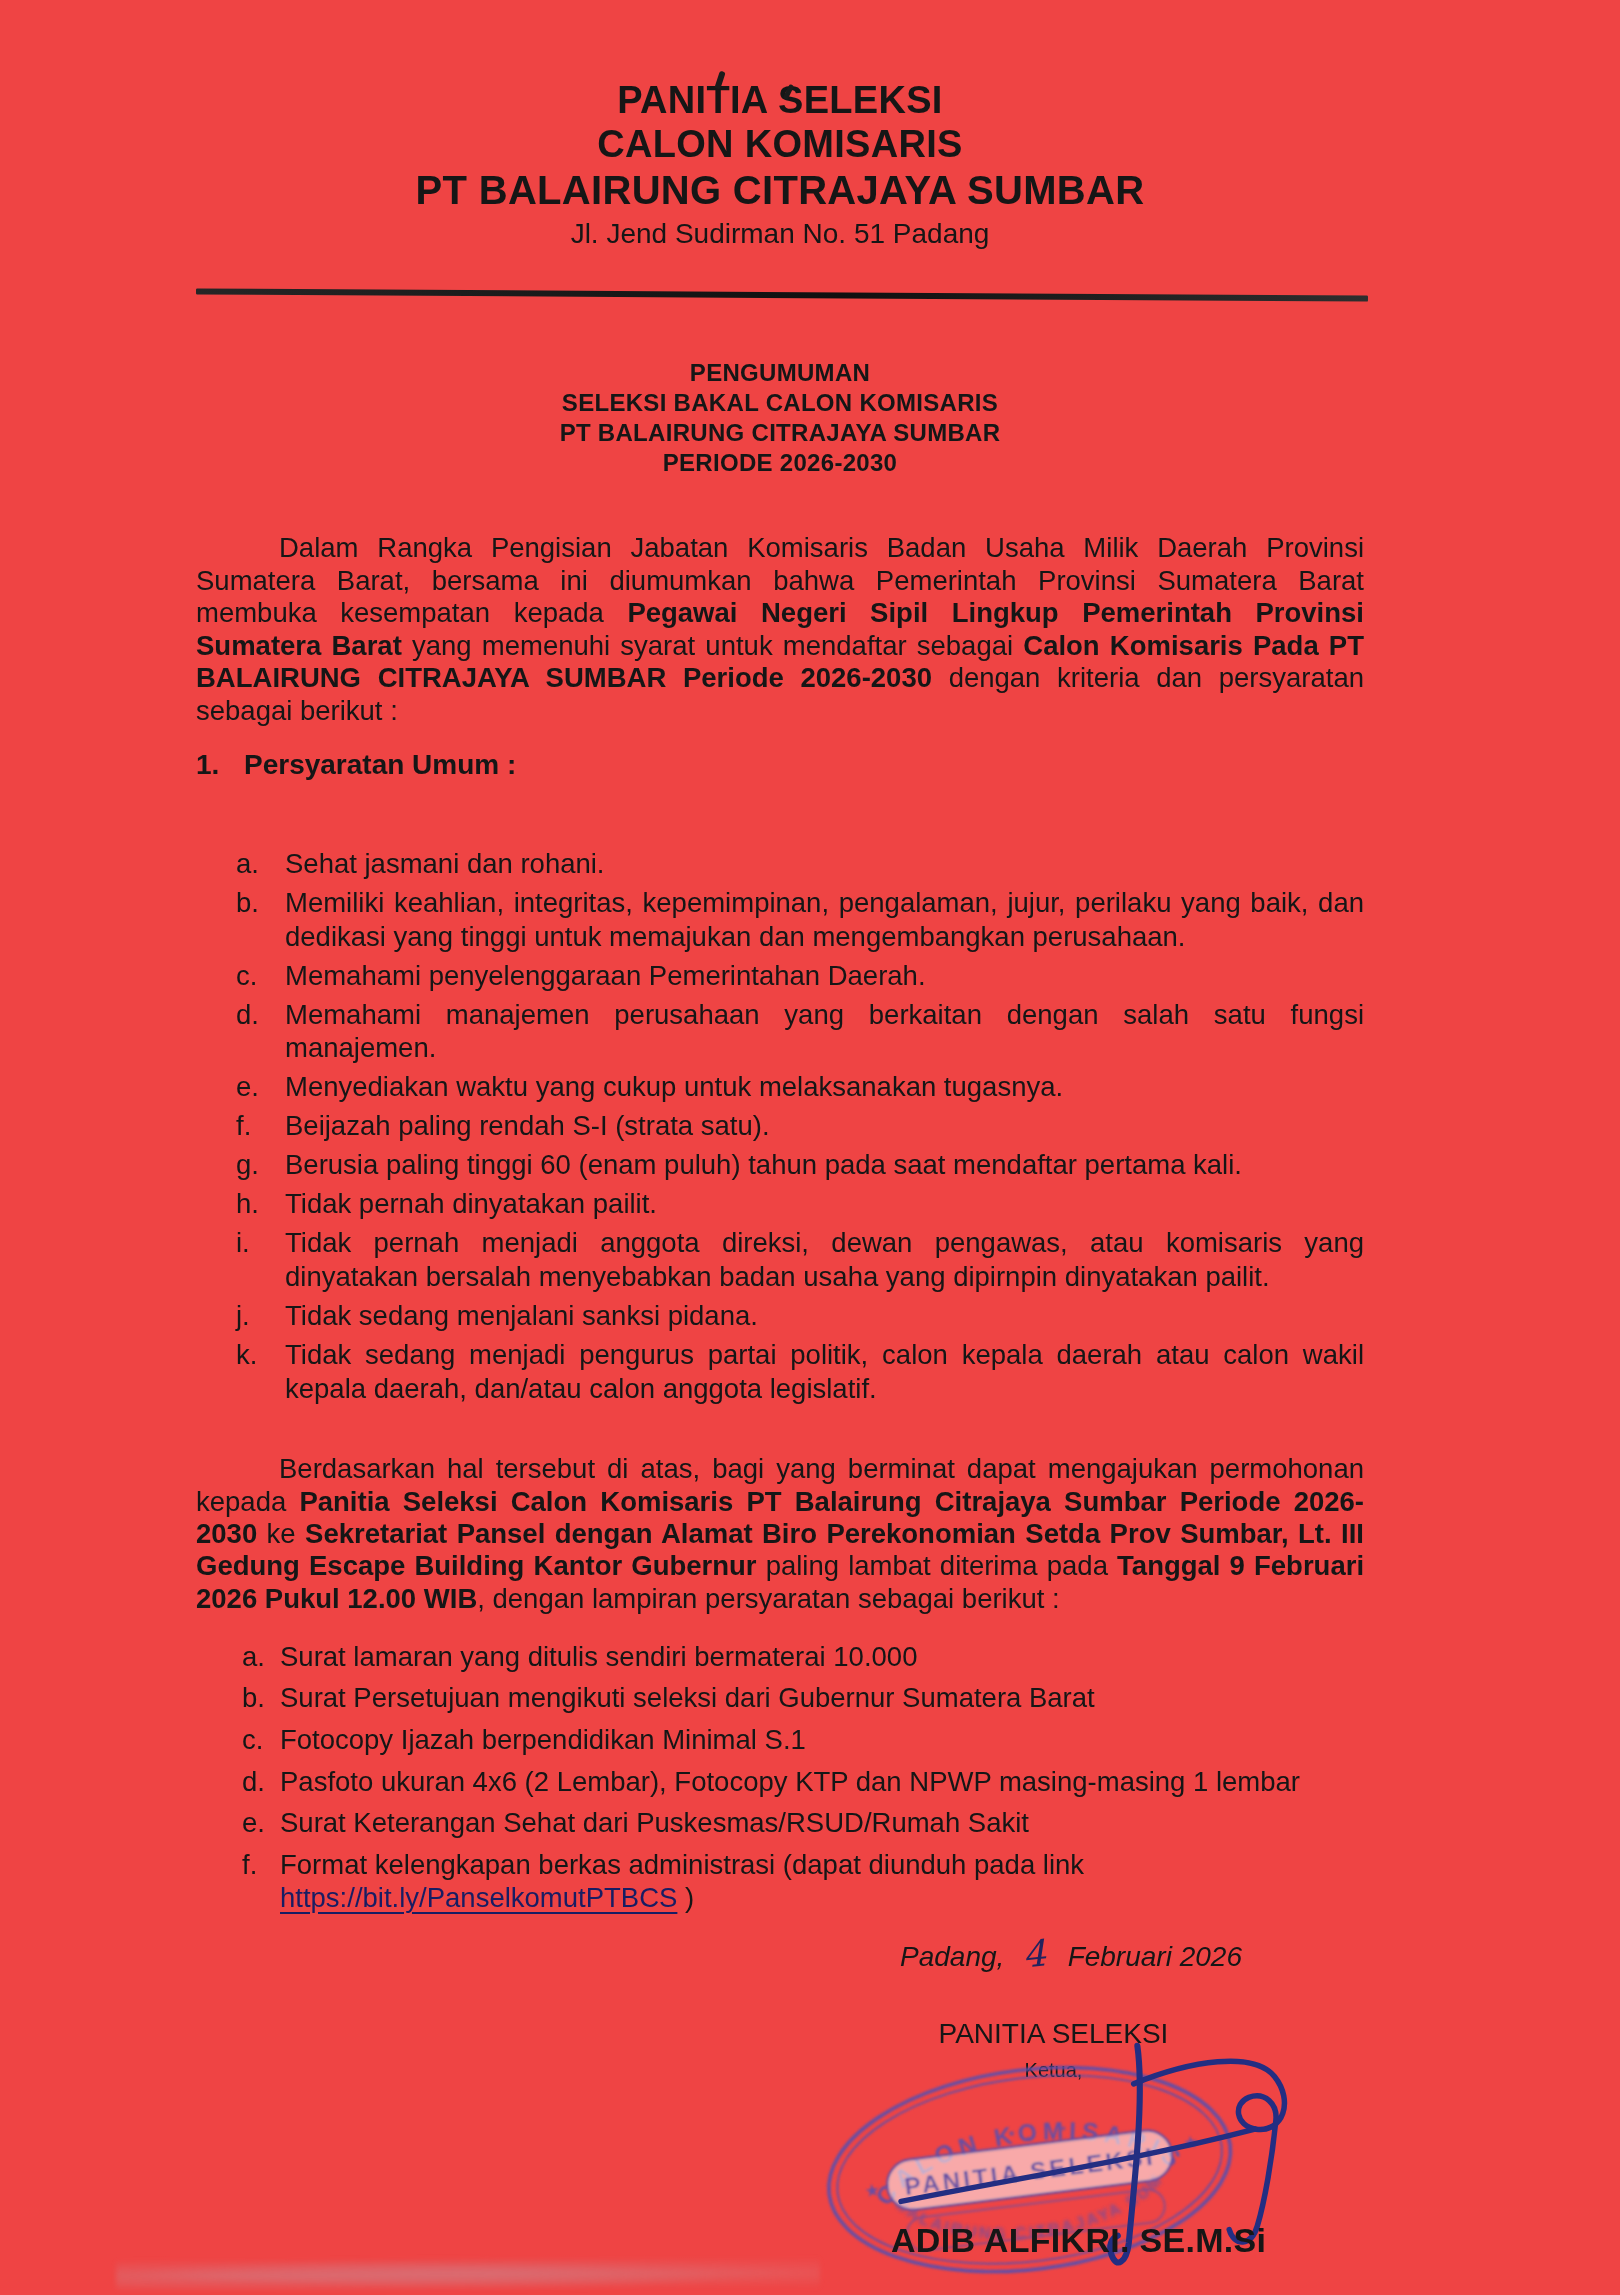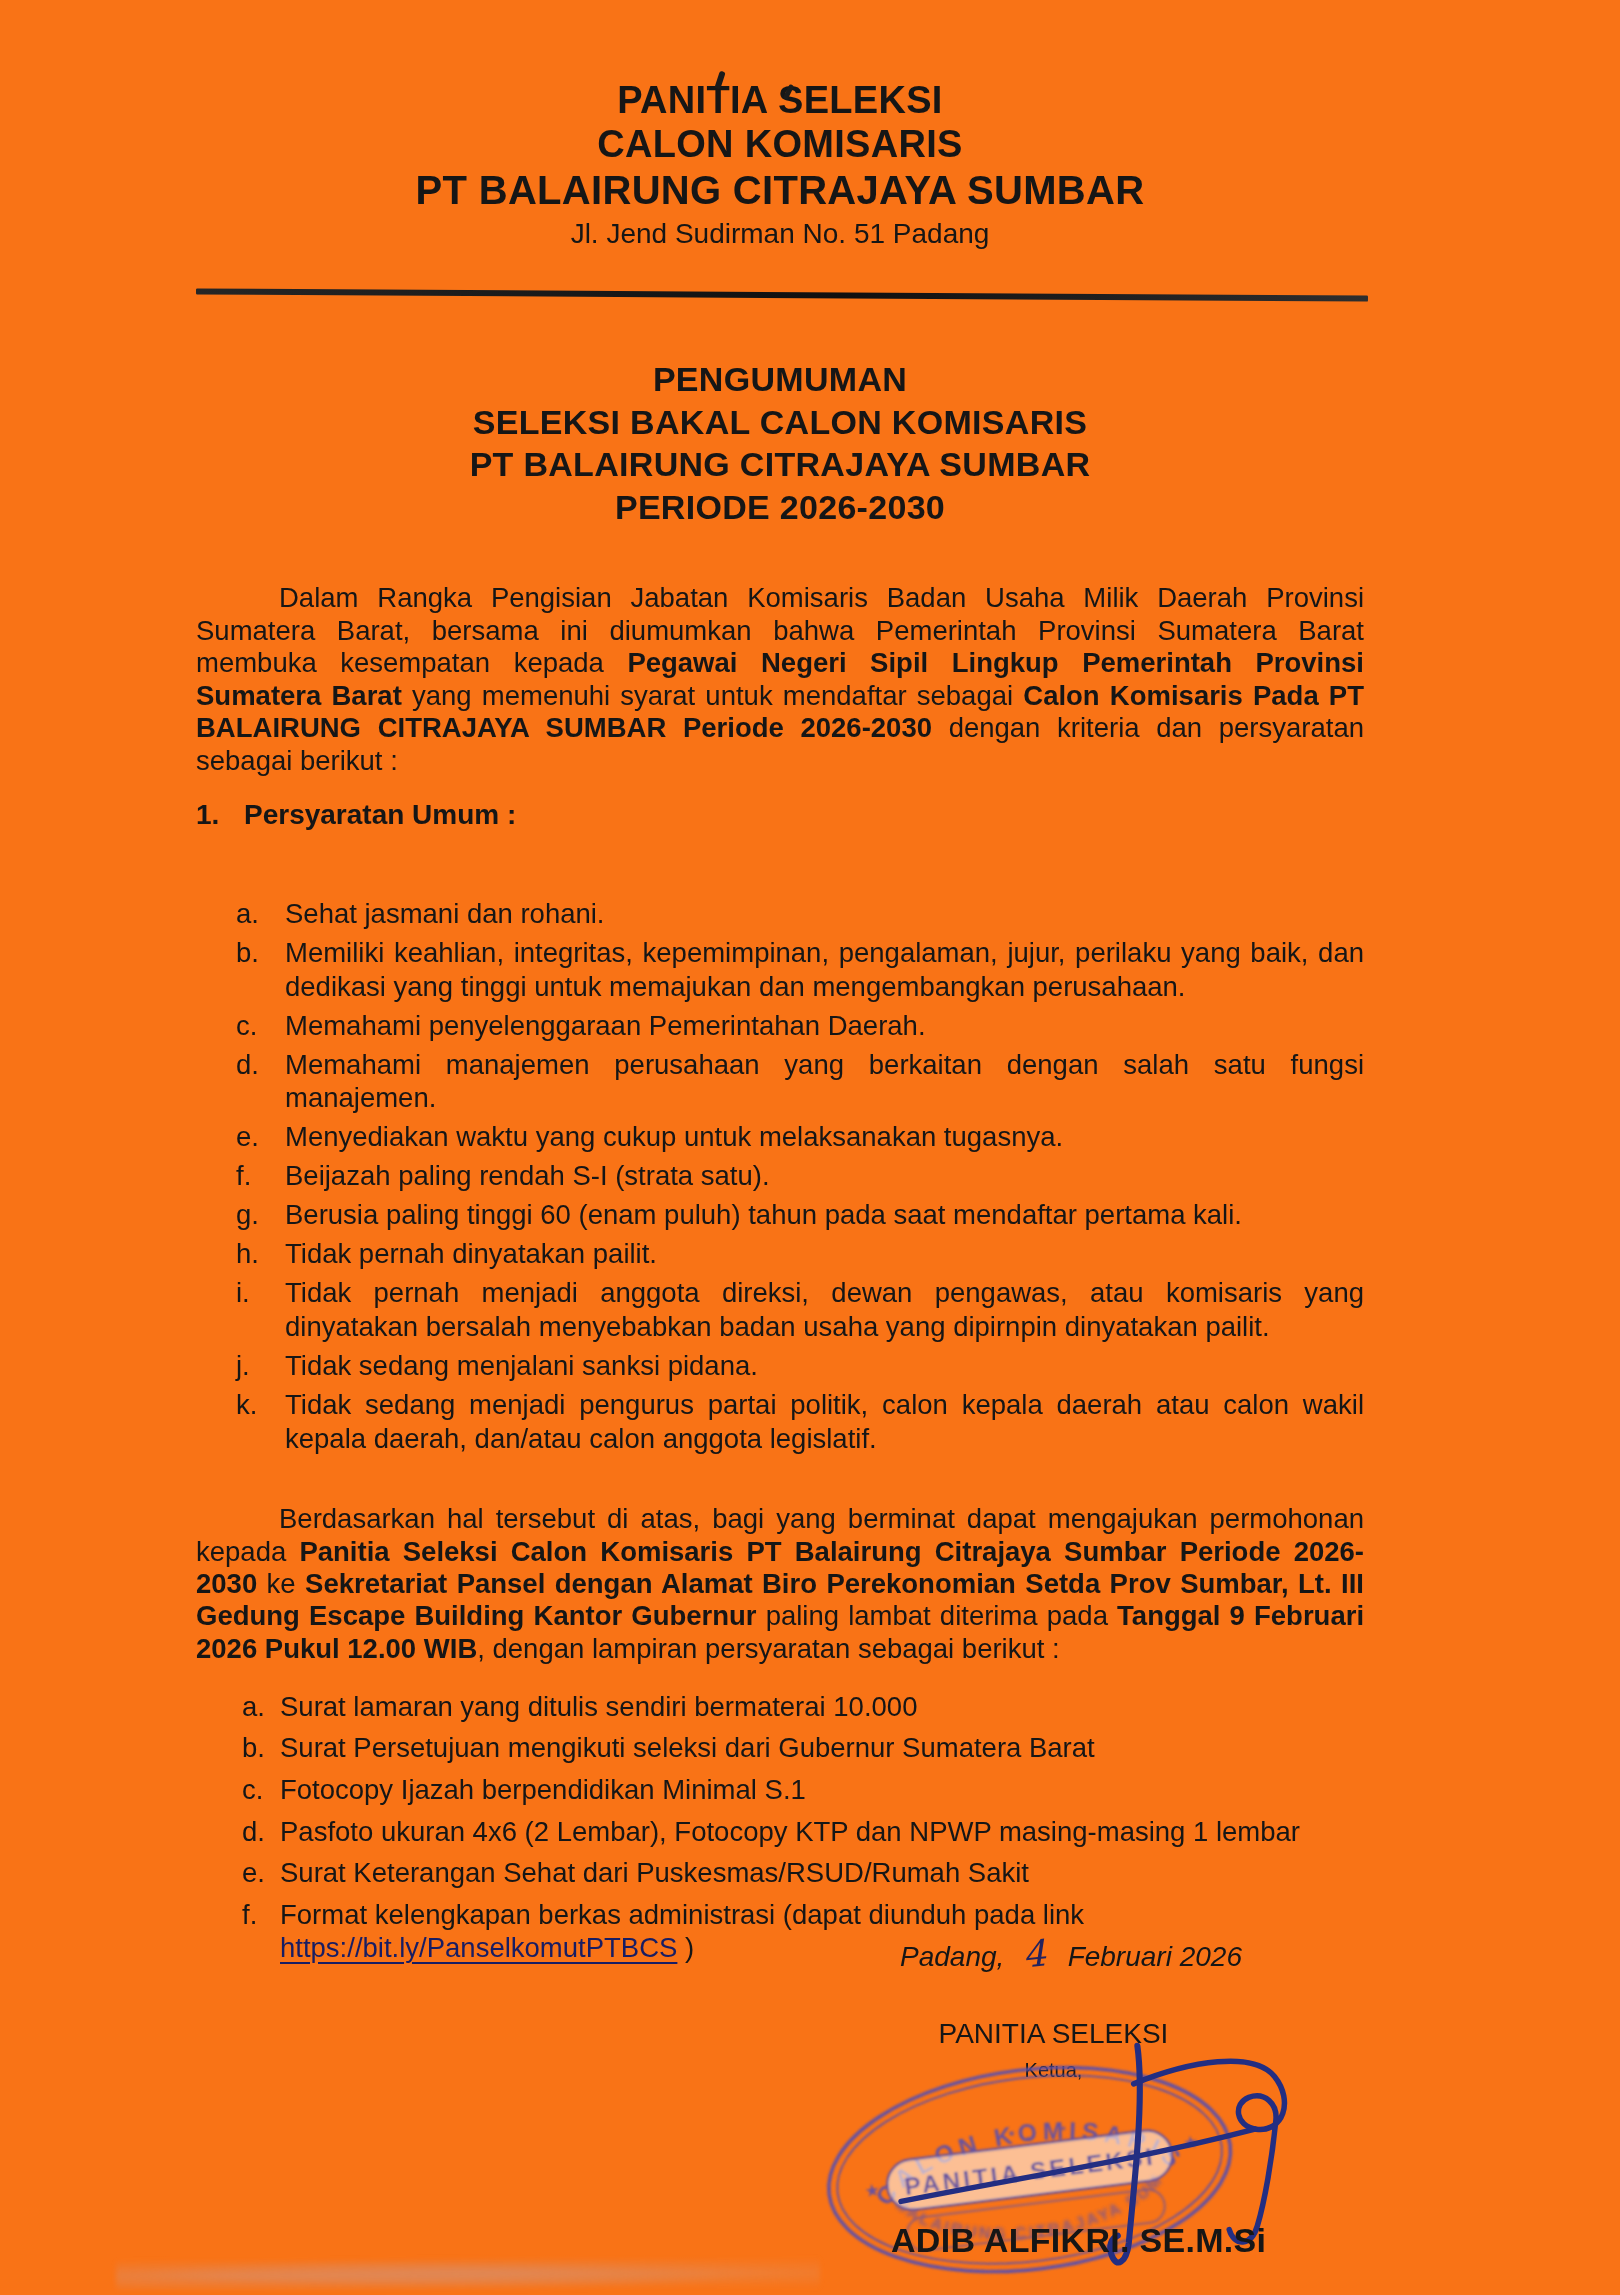--- a/index.html
+++ b/index.html
@@ -2,36 +2,36 @@
 <html style="font-size:9.8px"><head>
 <meta charset="utf-8">
 <style>
   html,body{margin:0;padding:0;}
   body{
     width:1621px;height:2295px;position:relative;overflow:hidden;
     background:#fdfdfd;color:#161616;
     font-family:"Liberation Sans", sans-serif;
     -webkit-font-smoothing:antialiased;
   }
-  .page{position:absolute;inset:0;background:#f97316;}
+  .page{position:absolute;inset:0;background:#ef4444;}
   .content{margin:0 257px 0 196px;}
 
   
   .letterhead{padding-top:78px;text-align:center;font-weight:bold;}
   .lh-line{font-size:38px;line-height:1.16;letter-spacing:0.3px;}
   .lh-line3{font-size:40px;line-height:1.20;letter-spacing:0.3px;}
   .lh-address{font-size:28px;font-weight:normal;margin-top:4.9px;line-height:1.1;}
 
   .divider{margin-top:42px;height:5.5px;width:1172px;
     background:linear-gradient(90deg,#262626 0%,#101010 55%,#2e2e2e 100%);
     transform:rotate(0.35deg);border-radius:1.2px;}
 
   
   .title-block{margin-top:61px;text-align:center;font-weight:bold;
-    font-size:34px;line-height:1.25;letter-spacing:0.3px;}
+    font-size:24px;line-height:1.25;letter-spacing:0.3px;}
 
   
   .para{margin-top:54px;font-size:27.5px;line-height:1.18;text-align:justify;
     text-indent:83px;}
   .para.second{margin-top:48px;}
   .b{font-weight:bold;}
 
   .section-heading{margin-top:22px;font-size:28px;font-weight:bold;display:flex;}
   .section-heading .num{width:48px;flex:none;}
 

